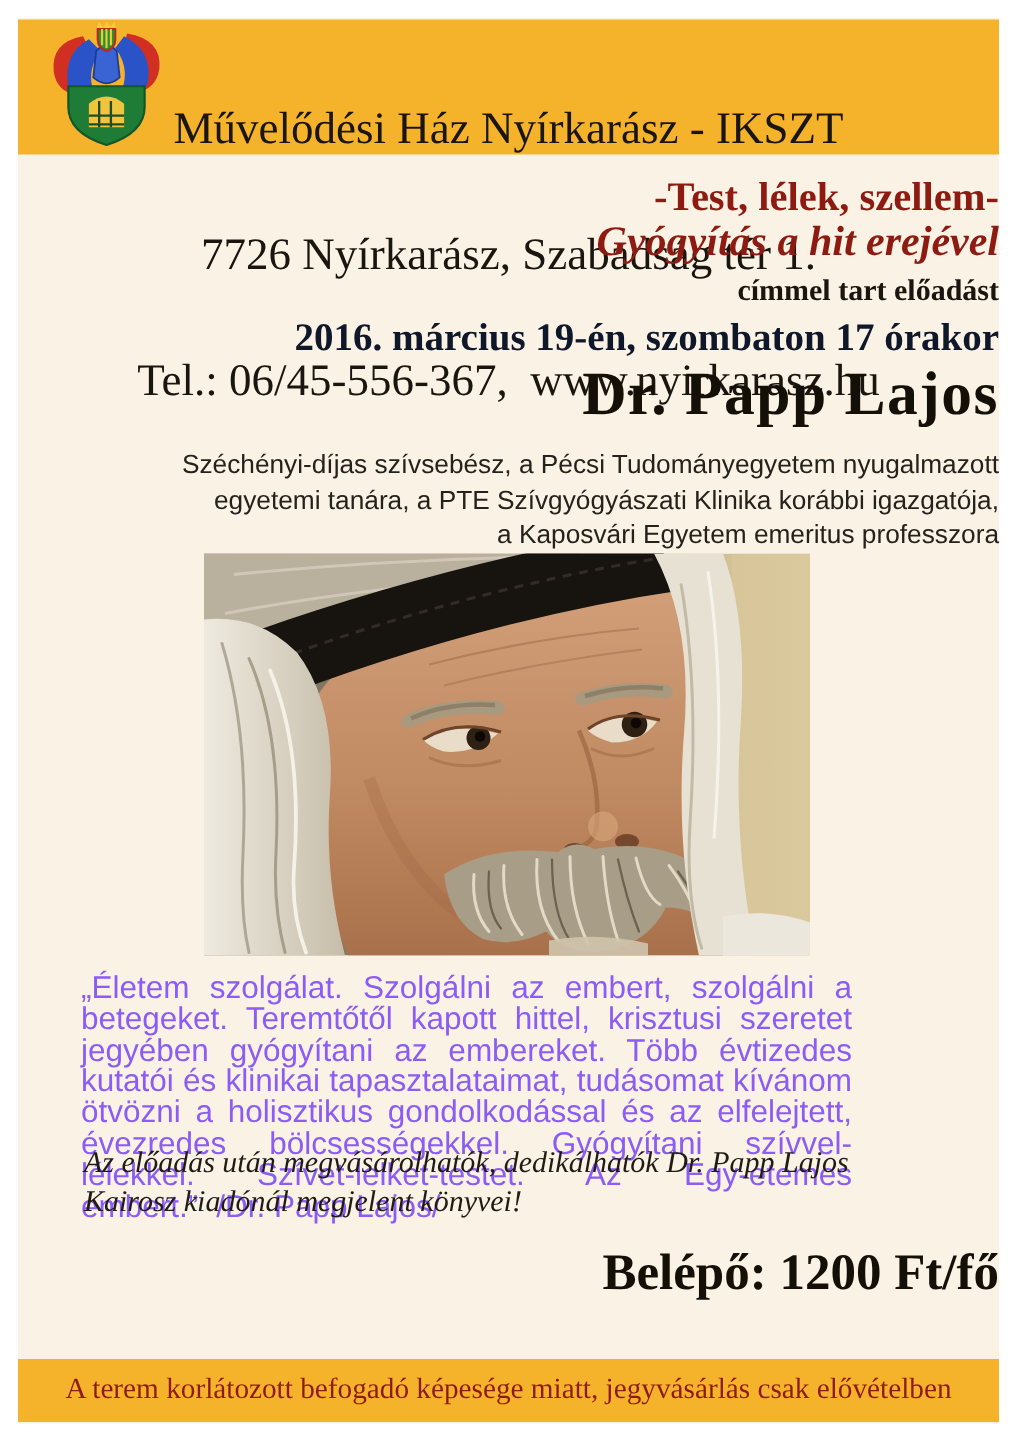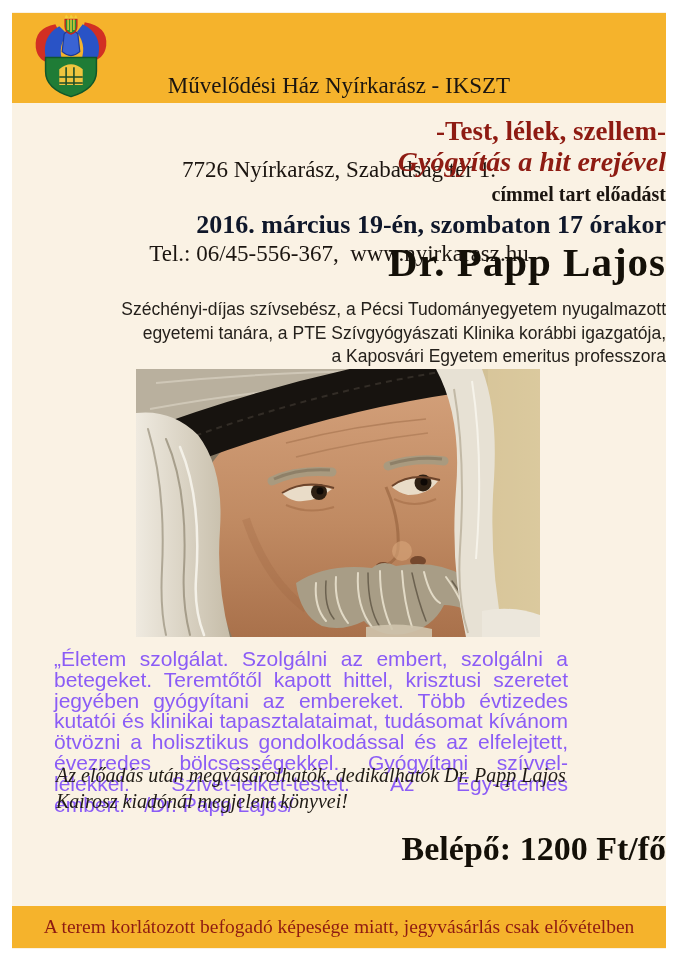--- a/index.html
+++ b/index.html
@@ -7,21 +7,21 @@
         font-family:"Liberation Serif",serif;}
   .sheet{position:absolute;left:12px;top:12px;width:654px;height:937px;background:#FAF2E4;}
 
   .banner{position:absolute;left:0;width:654px;background:#F5B32C;}
   .banner-top{top:1px;height:90px;}
   .banner-bottom{top:894px;height:42px;}
 
   .arms{position:absolute;left:14px;top:1px;width:90px;height:87px;}
 
   .hdr-text{position:absolute;left:0;top:3px;width:100%;text-align:center;
-            font-size:23px;line-height:28px;color:#1b1510;white-space:pre;}
+            font-size:30px;line-height:28px;color:#1b1510;white-space:pre;}
 
   .cline{position:absolute;left:0;width:100%;text-align:right;}
   .t-title{top:104px;font-size:27px;font-weight:bold;color:#8E1B12;}
   .t-sub{top:134px;font-size:28px;font-weight:bold;font-style:italic;color:#8E1B12;font-family:Liberation Serif, serif;}
   .t-lead{top:171px;font-size:20px;font-weight:bold;color:#1b1510;}
   .t-date{top:198px;font-size:26px;font-weight:bold;color:#0f172a;}
   .t-speaker{top:226px;font-size:41px;font-weight:bold;color:#141008;letter-spacing:1px;}
   .t-bio{top:286px;font-family:"Liberation Sans",sans-serif;font-size:17.5px;
          line-height:23.5px;color:#25211c;white-space:pre-line;}
 

